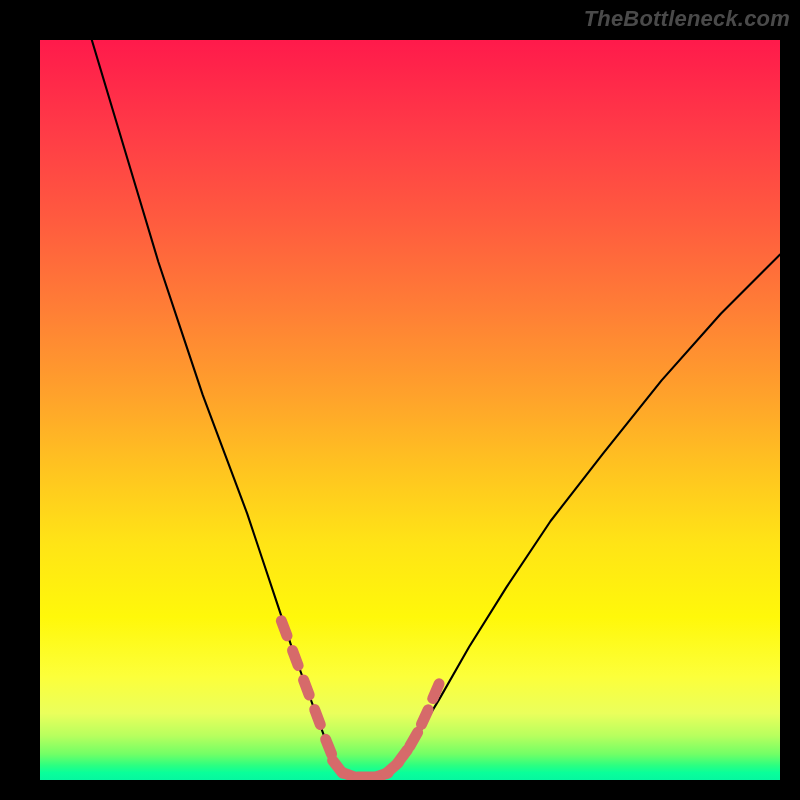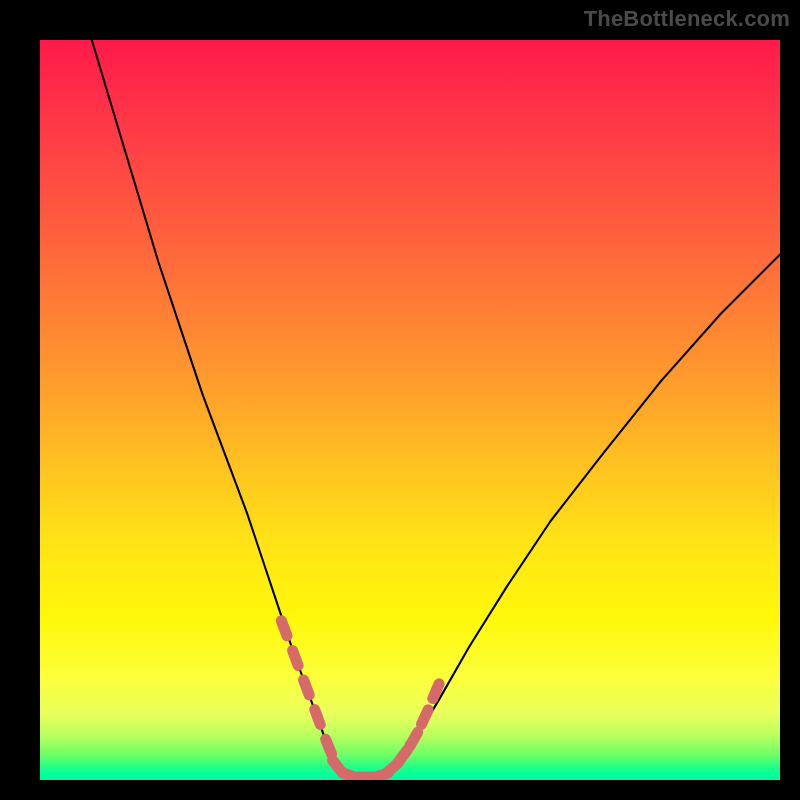--- a/index.html
+++ b/index.html
@@ -19,20 +19,21 @@
   }
   .attribution {
     position: absolute;
     top: 6px;
     right: 10px;
     color: #4a4a4a;
     font-size: 22px;
     font-weight: 600;
     letter-spacing: 0.2px;
     pointer-events: none;
+    font-style: italic;
   }
   .plot-area {
     position: absolute;
     left: 40px;
     top: 40px;
     width: 740px;
     height: 740px;
     
     background: linear-gradient(
       to bottom,

